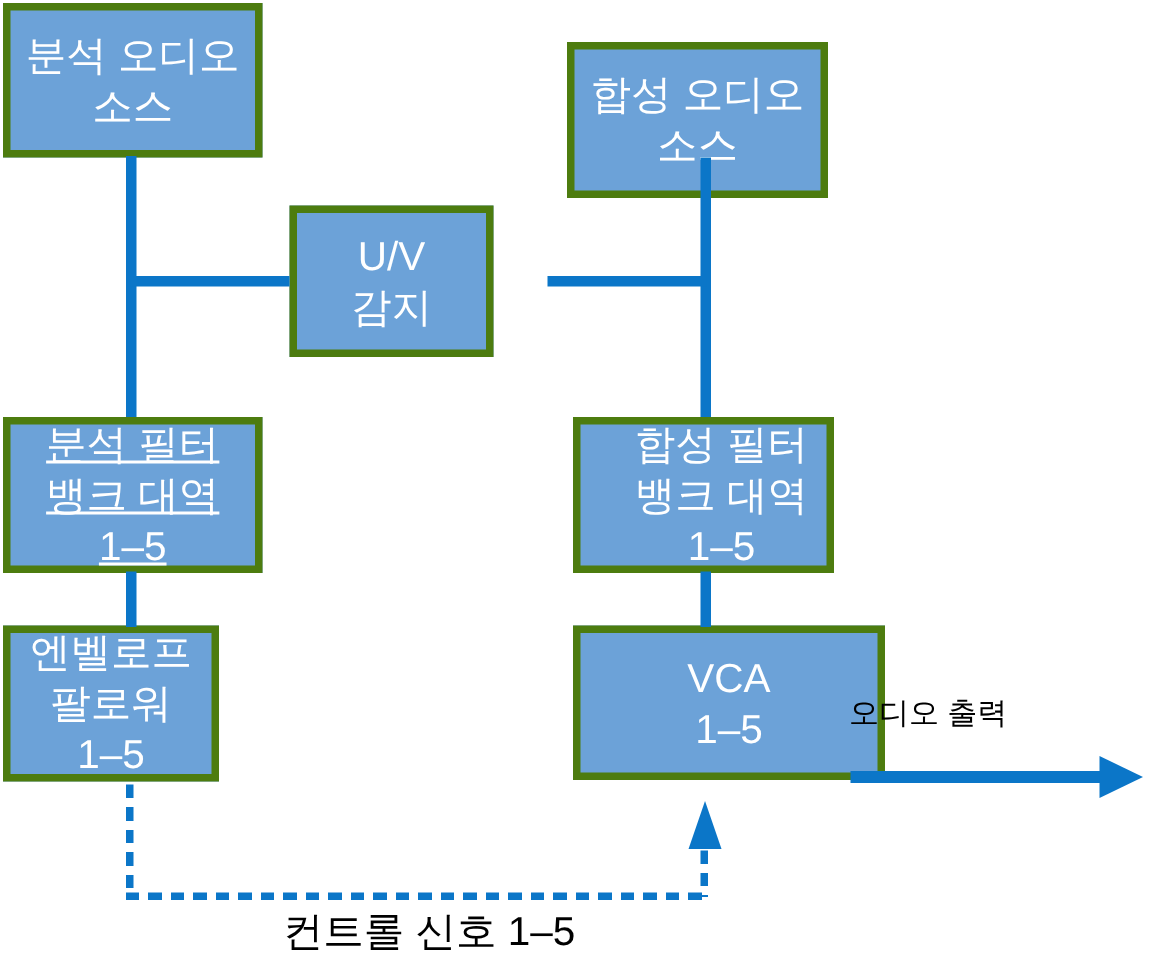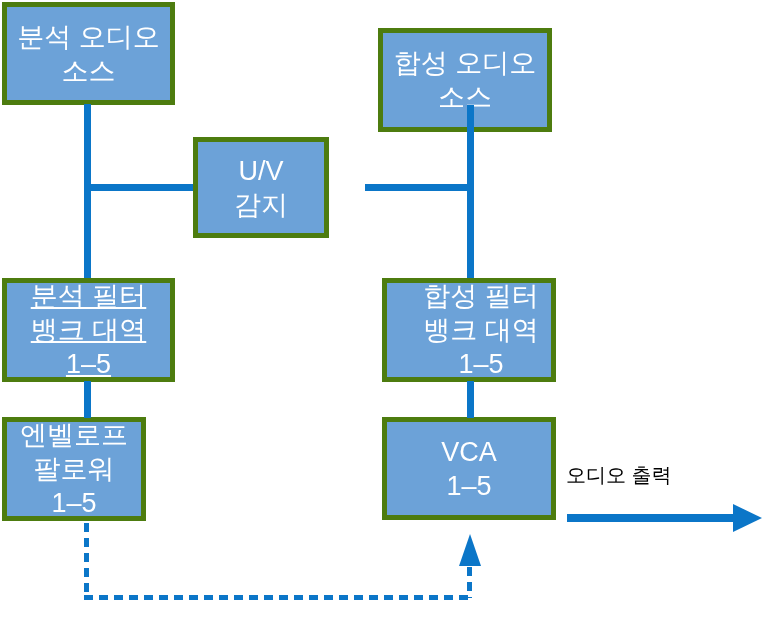--- a/index.html
+++ b/index.html
@@ -27,21 +27,21 @@
     white-space: pre-line;
     font-size: 27px;
     line-height: 34px;
   }
   .n-analysis-source   { left: 2px;   top: 2px;   width: 173px; height: 103px; }
   .n-synthesis-source  { left: 378px; top: 2px;   width: 174px; height: 104px; margin-top: 26px; }
   .n-uv-detection      { left: 193px; top: 137px; width: 136px; height: 101px; }
   .n-analysis-filter   { left: 2px;   top: 278px; width: 173px; height: 104px; text-decoration: underline; }
   .n-synthesis-filter  { left: 382px; top: 278px; width: 174px; height: 104px; padding-left: 24px; }
   .n-envelope-follower { left: 2px;   top: 417px; width: 144px; height: 104px; }
-  .n-vca               { left: 382px; top: 417px; width: 174px; height: 103px; }
+  .n-vca               { left: 382px; top: 417px; width: 208px; height: 103px; }
 
   
   .conn { position: absolute; background: #0B76C8; }
   .c-left-vert-top  { left: 84px;  top: 104px; width: 7px;   height: 174px; }
   .c-right-vert-top { left: 467px; top: 105px; width: 7px;   height: 173px; }
   .c-horiz-left     { left: 87px;  top: 184px; width: 106px; height: 7px; }
   .c-horiz-right    { left: 365px; top: 184px; width: 106px; height: 7px; }
   .c-left-vert-mid  { left: 84px;  top: 381px; width: 7px;   height: 37px; }
   .c-right-vert-mid { left: 467px; top: 381px; width: 7px;   height: 37px; }
 
@@ -115,14 +115,15 @@
   <div class="conn c-right-vert-mid"></div>
 
   <div class="arrow-shaft"></div>
   <div class="arrow-head"></div>
   <div class="label l-audio-output">오디오 출력</div>
 
   <div class="dash-v d-left-vert"></div>
   <div class="dash-h d-horiz"></div>
   <div class="dash-v d-right-vert"></div>
   <div class="d-arrow-head"></div>
+  <div class="label l-control-signal">컨트롤 신호 1–5</div>
 
 </div>
 
 </body></html>

